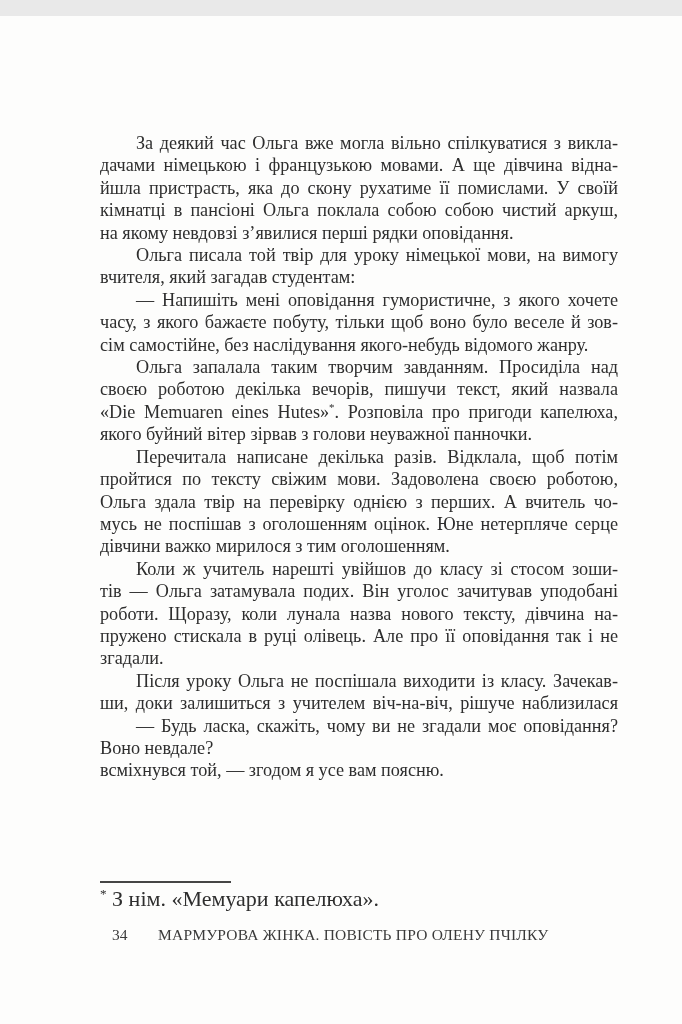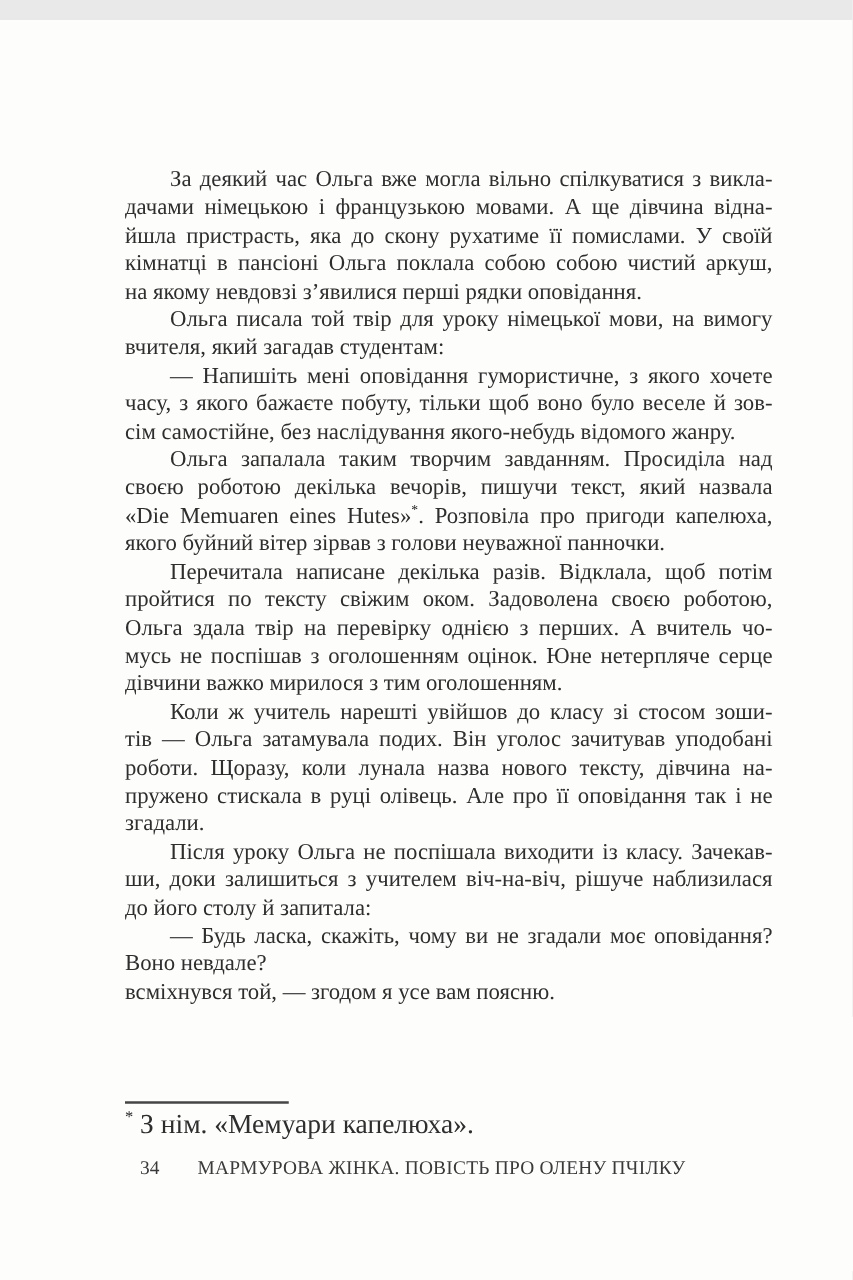--- a/index.html
+++ b/index.html
@@ -104,36 +104,35 @@
         <div class="line last"><span>сім самостійне, без наслідування якого-небудь відомого жанру.</span></div>
       </div>
       <div class="para">
         <div class="line first"><span>Ольга запалала таким творчим завданням. Просиділа над</span></div>
         <div class="line"><span>своєю роботою декілька вечорів, пишучи текст, який назвала</span></div>
         <div class="line"><span>«Die Memuaren eines Hutes»</span><sup>*</sup><span>. Розповіла про пригоди капелюха,</span></div>
         <div class="line last"><span>якого буйний вітер зірвав з голови неуважної панночки.</span></div>
       </div>
       <div class="para">
         <div class="line first"><span>Перечитала написане декілька разів. Відклала, щоб потім</span></div>
-        <div class="line"><span>пройтися по тексту свіжим оком. Задоволена своєю роботою,</span></div>
+        <div class="line"><span>пройтися по тексту свіжим мови. Задоволена своєю роботою,</span></div>
         <div class="line"><span>Ольга здала твір на перевірку однією з перших. А вчитель чо-</span></div>
         <div class="line"><span>мусь не поспішав з оголошенням оцінок. Юне нетерпляче серце</span></div>
         <div class="line last"><span>дівчини важко мирилося з тим оголошенням.</span></div>
       </div>
       <div class="para">
         <div class="line first"><span>Коли ж учитель нарешті увійшов до класу зі стосом зоши-</span></div>
         <div class="line"><span>тів — Ольга затамувала подих. Він уголос зачитував уподобані</span></div>
         <div class="line"><span>роботи. Щоразу, коли лунала назва нового тексту, дівчина на-</span></div>
         <div class="line"><span>пружено стискала в руці олівець. Але про її оповідання так і не</span></div>
         <div class="line last"><span>згадали.</span></div>
       </div>
       <div class="para">
         <div class="line first"><span>Після уроку Ольга не поспішала виходити із класу. Зачекав-</span></div>
         <div class="line"><span>ши, доки залишиться з учителем віч-на-віч, рішуче наблизилася</span></div>
-        <div class="line last"><span>до його столу й запитала:</span></div>
       </div>
       <div class="para">
         <div class="line first"><span>— Будь ласка, скажіть, чому ви не згадали моє оповідання?</span></div>
         <div class="line last"><span>Воно невдале?</span></div>
       </div>
       <div class="para">
         <div class="line last"><span>всміхнувся той, — згодом я усе вам поясню.</span></div>
       </div>
     </div>
 

